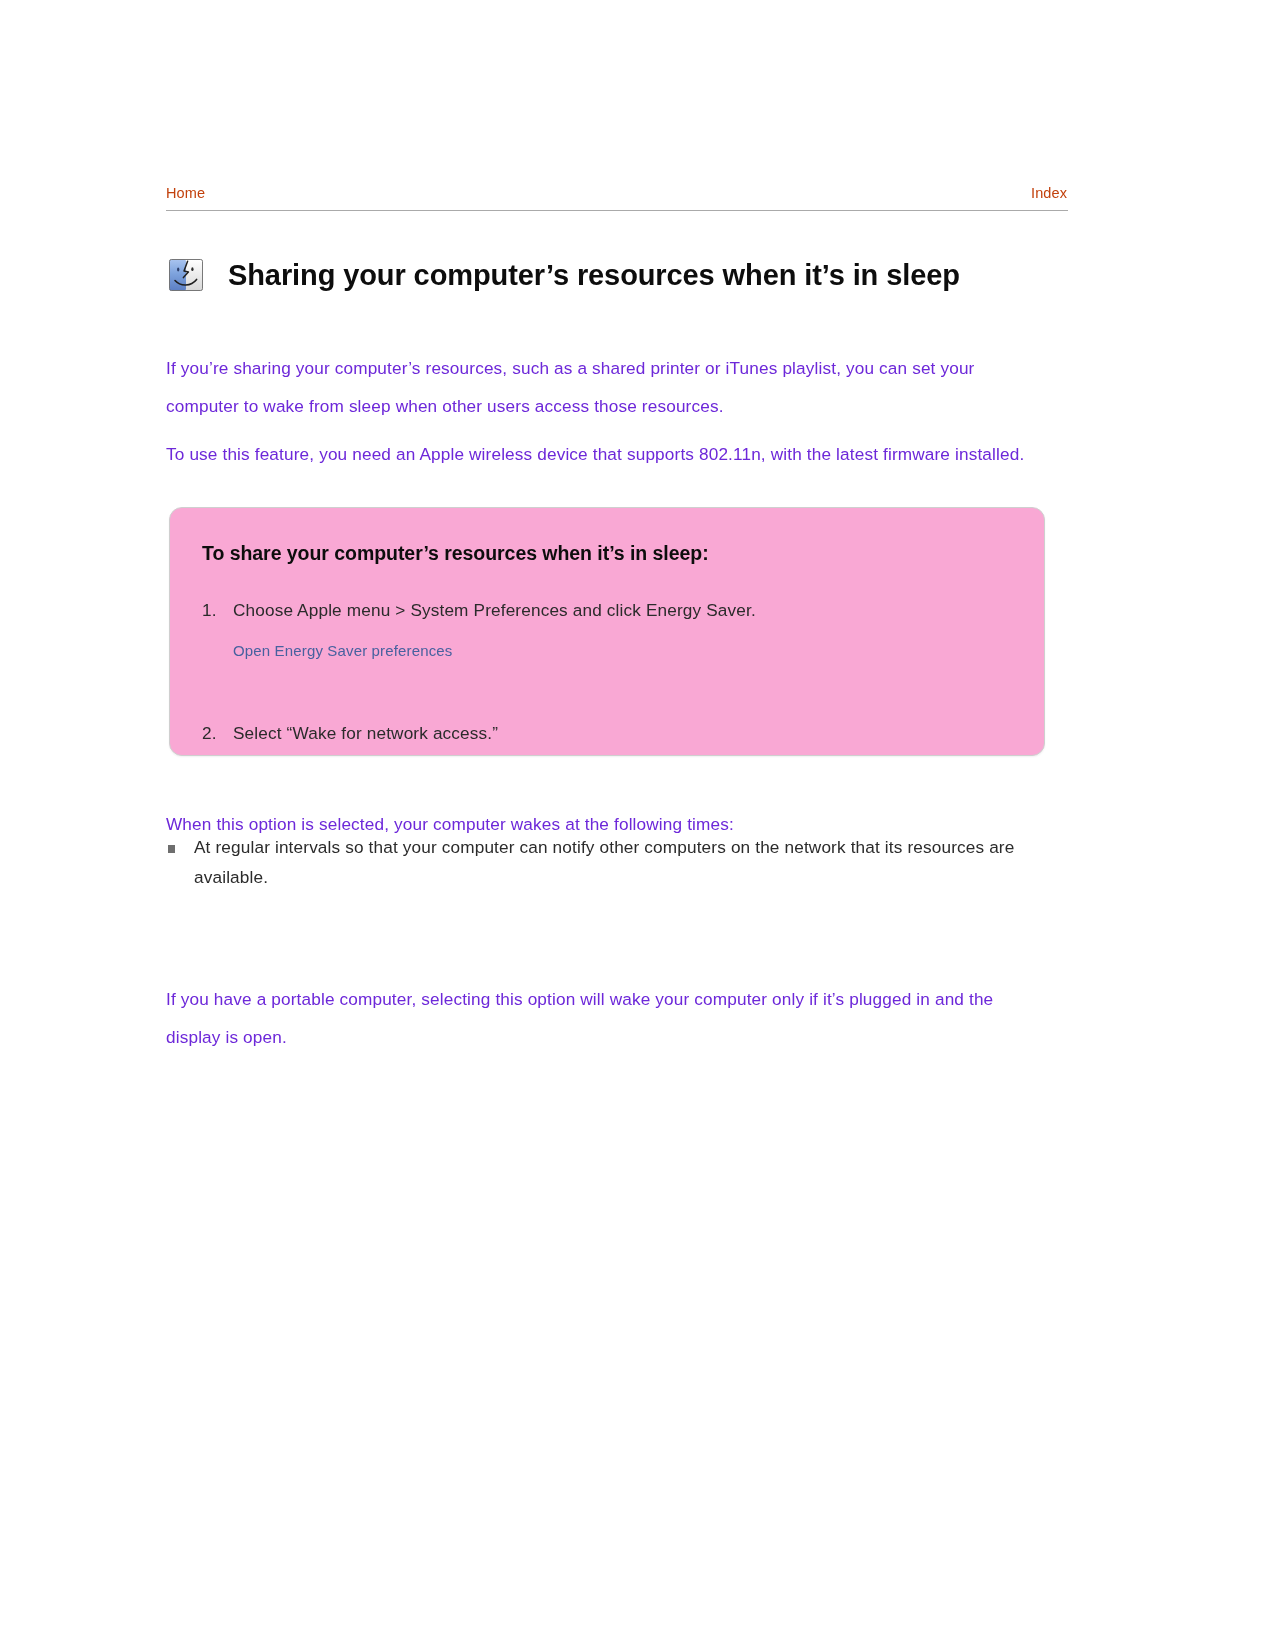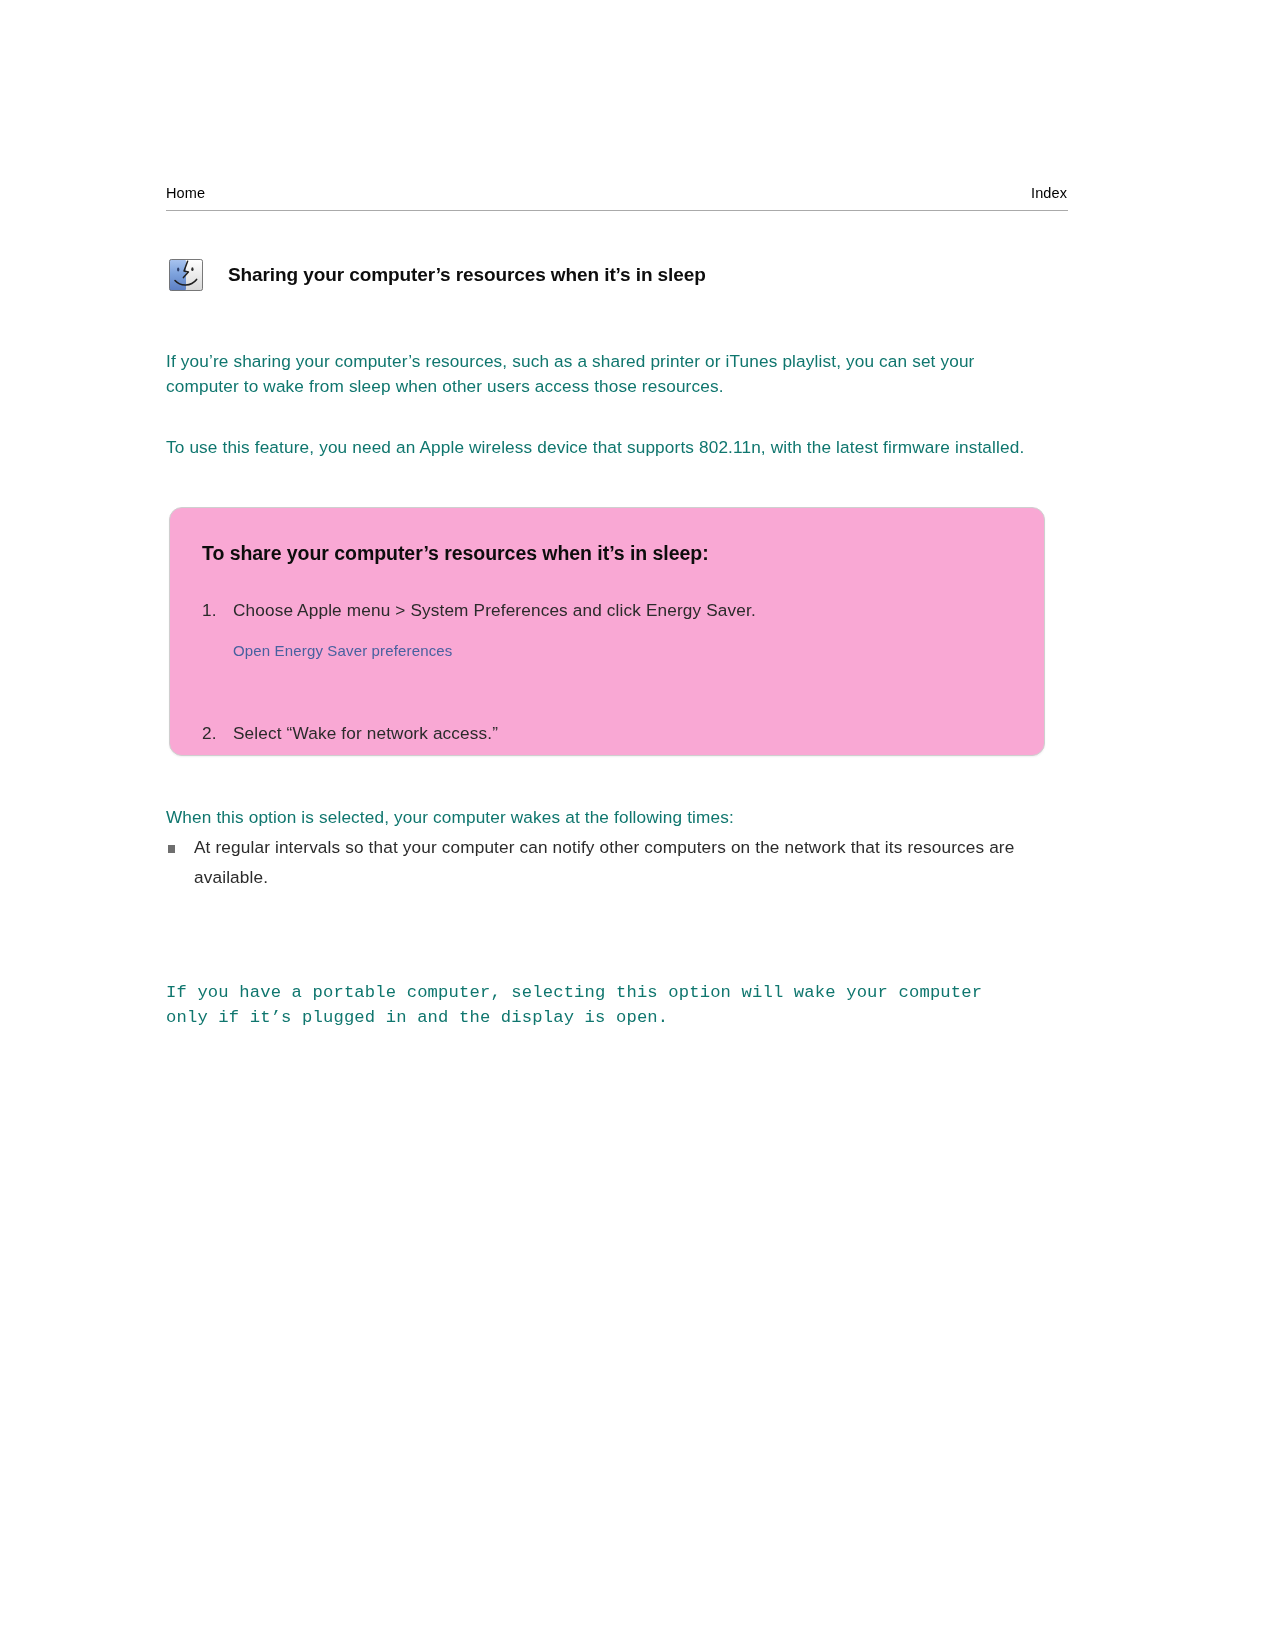--- a/index.html
+++ b/index.html
@@ -33,21 +33,21 @@
     width: 902px;
     height: 28px;
     border-bottom: 1px solid #aaaaaa;
     box-sizing: border-box;
   }
   .nav-link {
     position: absolute;
     top: 0;
     font-size: 14.5px;
     line-height: 20px;
-    color: #000000;
+    color: #c2410c;
     text-decoration: none;
     letter-spacing: .1px;
   }
   .nav-home { left: 0; }
   .nav-index { right: 1px; }
 
   
   .title-row {
     position: absolute;
     left: 0;
@@ -57,42 +57,42 @@
     width: 902px;
   }
   .finder-icon {
     width: 40px;
     height: 40px;
     flex: 0 0 40px;
     display: block;
   }
   .page-title {
     margin: 0 0 0 22px;
-    font-size: 19px;
+    font-size: 29px;
     font-weight: bold;
     letter-spacing: -0.1px;
     color: #0d0d0d;
     line-height: 30px;
     white-space: nowrap;
   }
 
   
   .body-text {
     position: absolute;
     left: 0;
     font-size: 17.2px;
-    line-height: 25px;
-    color: #0f766e;
+    line-height: 38px;
+    color: #6d28d9;
     letter-spacing: .15px;
     width: 890px;
   }
   .p1 { top: 332px; width: 880px; }
   .p2 { top: 418px; width: 890px; }
   .p3 { top: 788px; width: 890px; }
-  .p4 { top: 963px; width: 860px; font-family: Liberation Mono, monospace; }
+  .p4 { top: 963px; width: 860px; }
 
   
   .task-box {
     position: absolute;
     left: 3px;
     top: 507px;
     width: 876px;
     height: 249px;
     box-sizing: border-box;
     border: 1px solid #cfcfcf;

